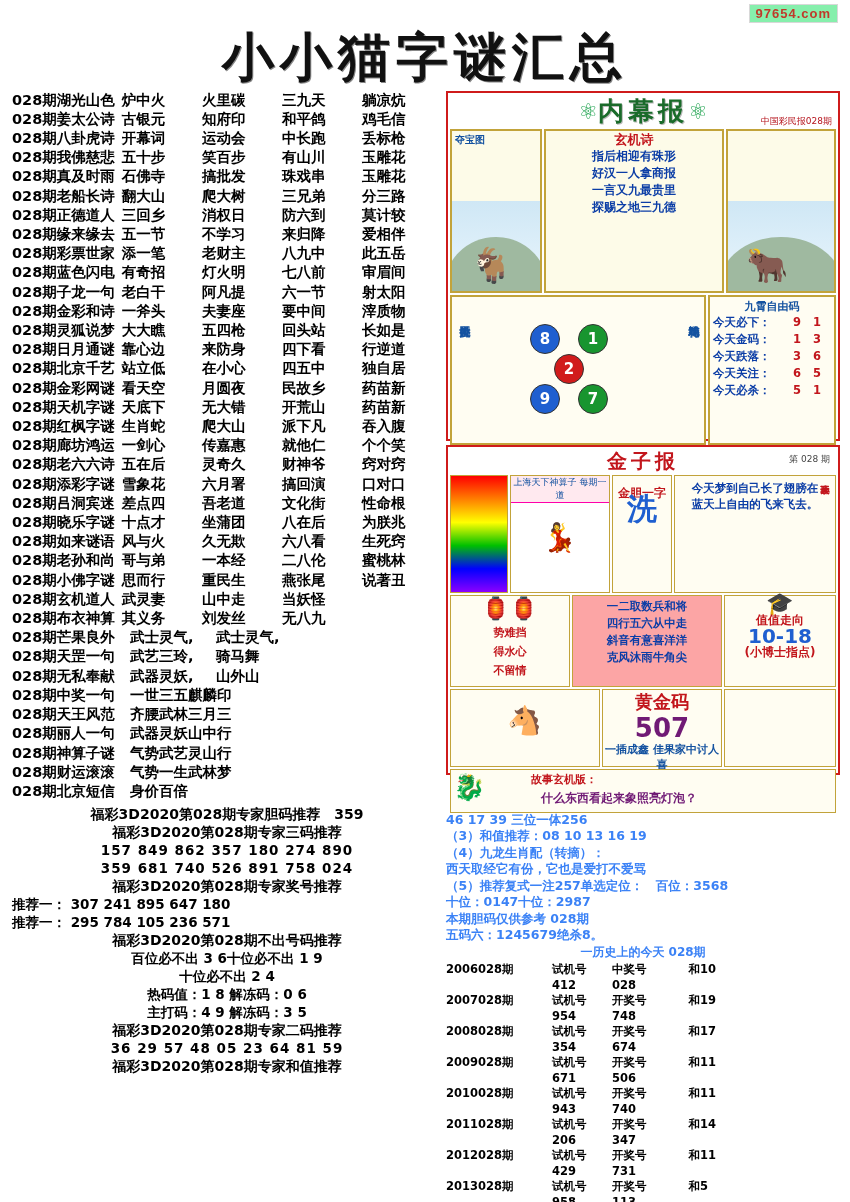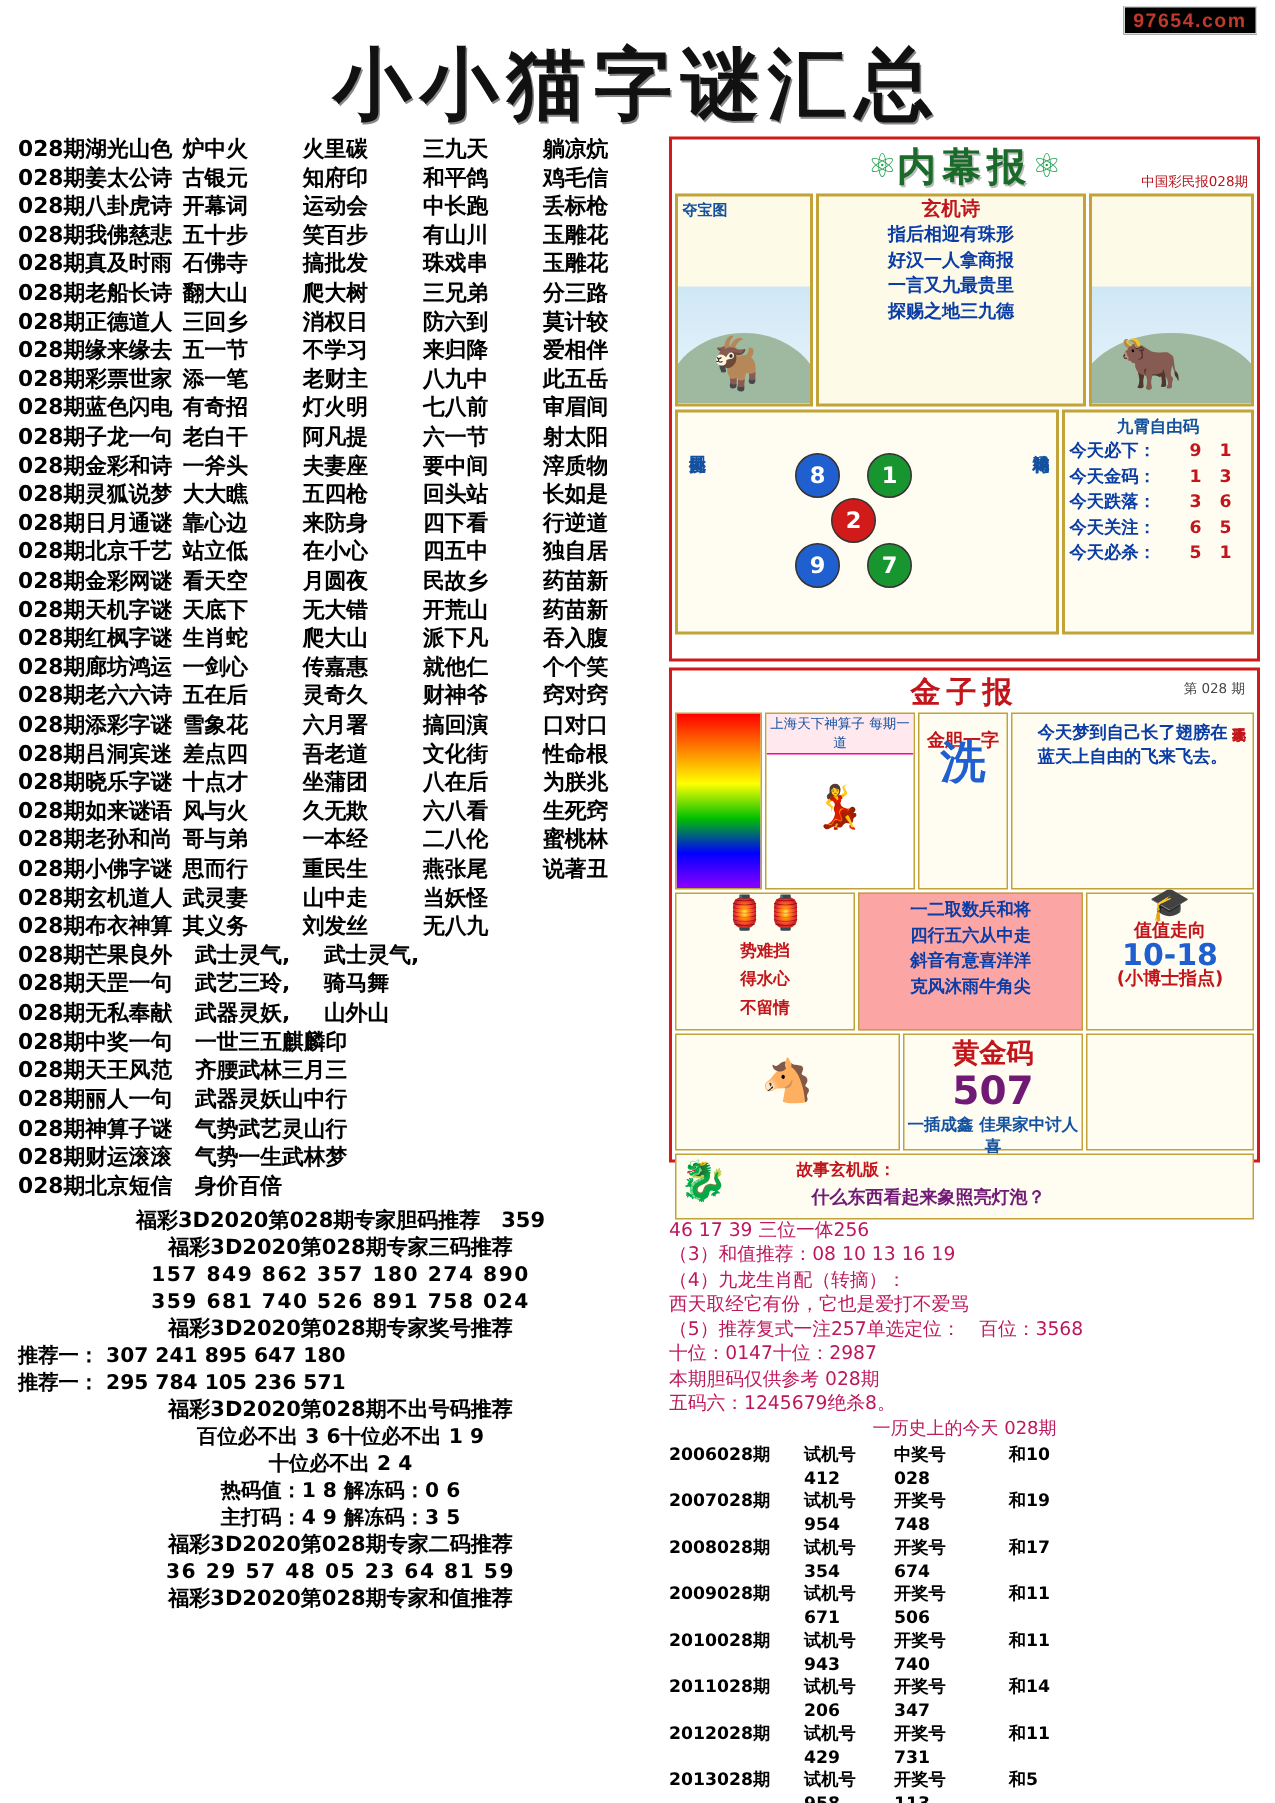--- a/index.html
+++ b/index.html
@@ -10,21 +10,21 @@
     font-family: "DejaVu Sans", "Liberation Sans", sans-serif;
     position: relative;
     overflow: hidden;
   }
   .page { position:relative; width:850px; height:1202px; }
 
   
   .topbar { height: 28px; position:relative; }
   .watermark {
     position:absolute; right: 12px; top: 4px;
-    border: 1px solid #d8d8d8; background:#000000;
+    border: 1px solid #d8d8d8; background:#86efac;
     font-size: 13px; color:#c0392b; font-weight:bold;
     padding: 1px 6px; letter-spacing:1px;
     font-family: "Liberation Sans", sans-serif;
   }
 
   
   .title-wrap { text-align:center; margin-top: 2px; }
   .title {
     font-family: "DejaVu Sans", sans-serif;
     font-size: 52px; font-weight: bold; color:#111;
@@ -68,21 +68,21 @@
     position:relative;
   }
   .p1-title {
     font-size: 26px; font-weight:bold; color:#1a6b2a;
     letter-spacing:4px; font-family:"DejaVu Sans", sans-serif;
     text-shadow: 1px 1px 0 #bbb;
   }
   .dragon { color:#1ba14c; font-size:22px; }
   .p1-sub { position:absolute; right:4px; top:20px; font-size:9px; color:#b5121b; }
 
-  .p1-body { display:flex; height: 142px; gap:2px; }
+  .p1-body { display:flex; height: 164px; gap:2px; }
   .pic-box { border:2px solid #c2a33a; background:#fdfbe8; position:relative; overflow:hidden;}
   .pic-left { width: 92px; }
   .pic-mid { flex:1; }
   .pic-right { width: 110px; }
   .pic-cap { position:absolute; top:2px; left:3px; font-size:10px; color:#1452a0; font-weight:bold;}
   .xuanji { font-size: 12px; color:#0b3da6; font-weight:bold; line-height:17px; text-align:center;}
   .xuanji .xh { color:#c2161c; font-size:13px; }
 
   
   .hill { position:absolute; bottom:0; left:0; right:0; height:56%;
@@ -139,29 +139,29 @@
   .gold-n{ font-size:26px; color:#701a75; font-weight:bold; line-height:28px;}
   .gold-s{ font-size:11px; color:#1452a0; font-weight:bold;}
   .poem{ flex:1; border:1px solid #c2a33a; background:#fffdf2; font-size:10.5px; color:#0b3da6; line-height:14px; padding:2px; font-weight:bold;}
 
   .p2-foot{ height:44px; margin-top:2px; border:1px solid #c2a33a; background:#fffdf2; position:relative;}
   .p2-foot .story{ position:absolute; left:80px; top:2px; font-size:11px; color:#c2161c; font-weight:bold;}
   .p2-foot .q{ position:absolute; left:90px; top:20px; font-size:12px; color:#701a75; font-weight:bold;}
   .green-dragon{ position:absolute; left:2px; top:2px; font-size:26px; color:#14a03c;}
 
   
-  .rb { font-size: 12.5px; line-height: 16.5px; color:#be185d; font-weight:normal; margin-top:4px;}
+  .rb { font-size: 12.5px; line-height: 16.5px; color:#3b82f6; font-weight:bold; margin-top:4px;}
   .rb .c { text-align:center;}
 
   
   .hist { margin-top:2px; font-size:11.5px; line-height:15.5px; font-weight:bold;}
   .hist-head{ text-align:center; font-size:12px;}
   .hist-row{ display:flex; }
   .h0{ width:90px;}
-  .h3{ width:60px;}
+  .h3{ width:60px;margin-left:16px;}
   .h4{ width:60px;}
   .h5{ width:28px; text-align:right;}
   .h6{ width:30px; text-align:left;}
 </style>
 </head>
 <body>
 
 <div class="page">
 
   <div class="topbar">

